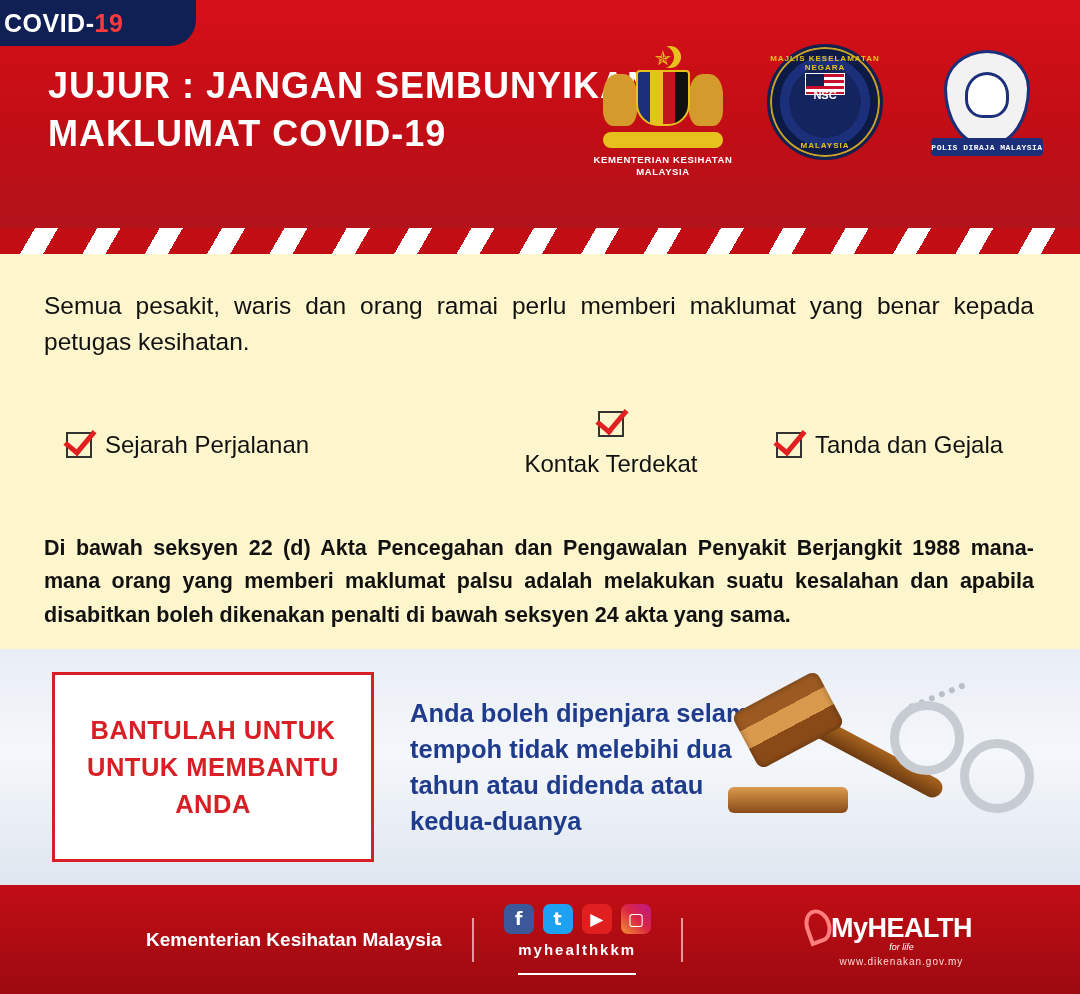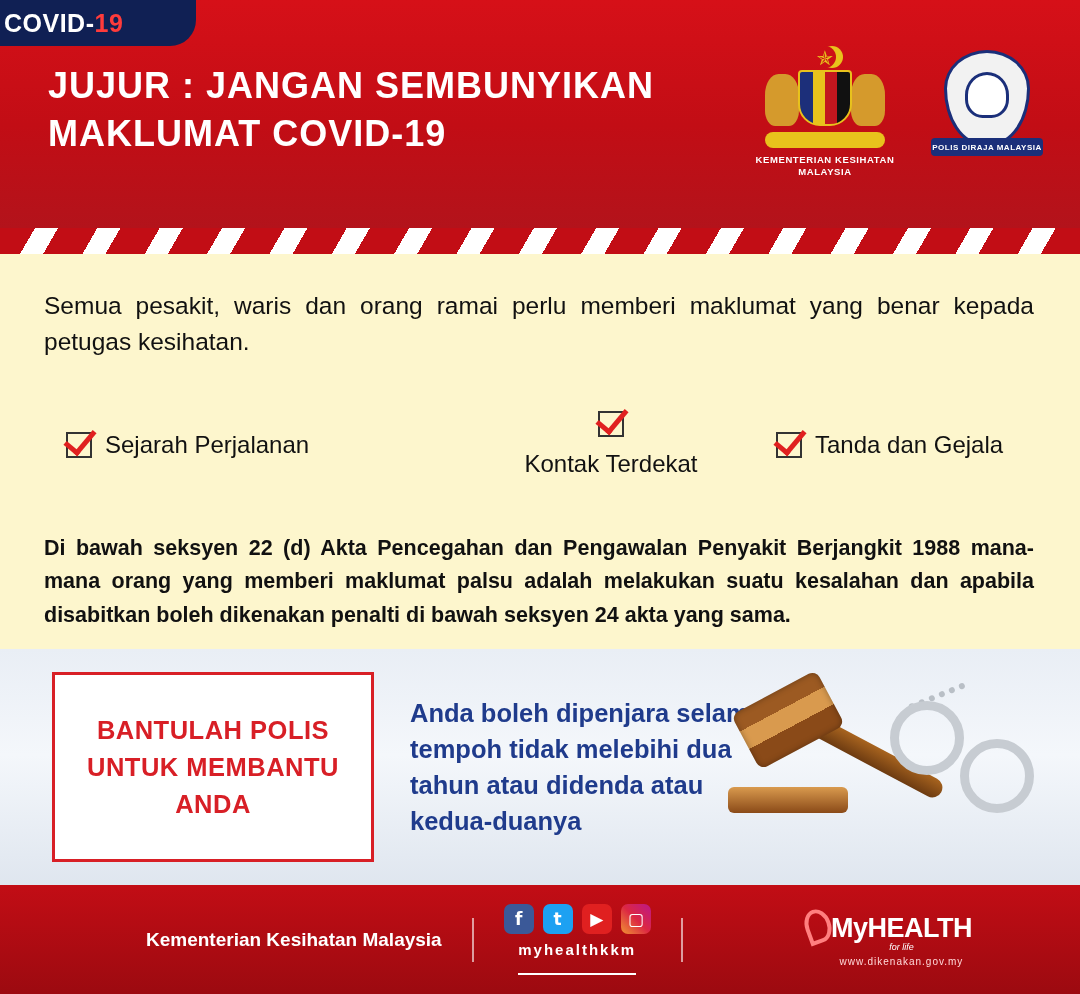--- a/index.html
+++ b/index.html
@@ -156,20 +156,21 @@
     content: "";
     position: absolute; left: 0; top: 0;
     width: 18px; height: 12px; background: #12214f;
   }
 
   
   .pdrm {
     width: 120px; height: 118px;
     margin: 0 auto;
     position: relative;
+    font-family: Liberation Mono, monospace;
   }
   .pdrm .body {
     position: absolute; left: 50%; top: 6px; transform: translateX(-50%);
     width: 86px; height: 96px;
     background: #f2f2f2;
     border: 3px solid #1b2f7a;
     border-radius: 50% 50% 46% 46% / 40% 40% 60% 60%;
   }
   .pdrm .inner {
     position: absolute; left: 50%; top: 28px; transform: translateX(-50%);
@@ -439,20 +440,28 @@
           <div class="crescent"></div>
           <div class="star">✯</div>
           <div class="tiger-l"></div>
           <div class="tiger-r"></div>
           <div class="shield"></div>
           <div class="ribbon"></div>
         </div>
         <div class="logo-caption">KEMENTERIAN KESIHATAN MALAYSIA</div>
       </div>
 
+      <div class="logo-box">
+        <div class="seal">
+          <div class="ring-text-top">MAJLIS KESELAMATAN NEGARA</div>
+          <div class="flag"></div>
+          <div class="mid">NSC</div>
+          <div class="ring-text-bot">MALAYSIA</div>
+        </div>
+      </div>
 
       <div class="logo-box">
         <div class="pdrm">
           <div class="body"></div>
           <div class="inner"></div>
           <div class="band">POLIS DIRAJA MALAYSIA</div>
         </div>
       </div>
     </div>
   </div>
@@ -475,21 +484,21 @@
         <span class="check-box"></span>
         <span class="check-label">Tanda dan Gejala</span>
       </div>
     </div>
 
     <div class="legal">Di bawah seksyen 22 (d) Akta Pencegahan dan Pengawalan Penyakit Berjangkit 1988 mana-mana orang yang memberi maklumat palsu adalah melakukan suatu kesalahan dan apabila disabitkan boleh dikenakan penalti di bawah seksyen 24 akta yang sama.</div>
   </div>
 
   <div class="penalty">
     <div class="help-box">
-      <div>BANTULAH POLIS</div>
+      <div>BANTULAH UNTUK</div>
       <div>UNTUK MEMBANTU</div>
       <div>ANDA</div>
     </div>
 
     <div class="penalty-text">Anda boleh dipenjara selama tempoh tidak melebihi dua tahun atau didenda atau kedua-duanya</div>
 
     <div class="illus">
       <div class="gavel-block"></div>
       <div class="gavel-handle"></div>
       <div class="gavel-head"></div>

